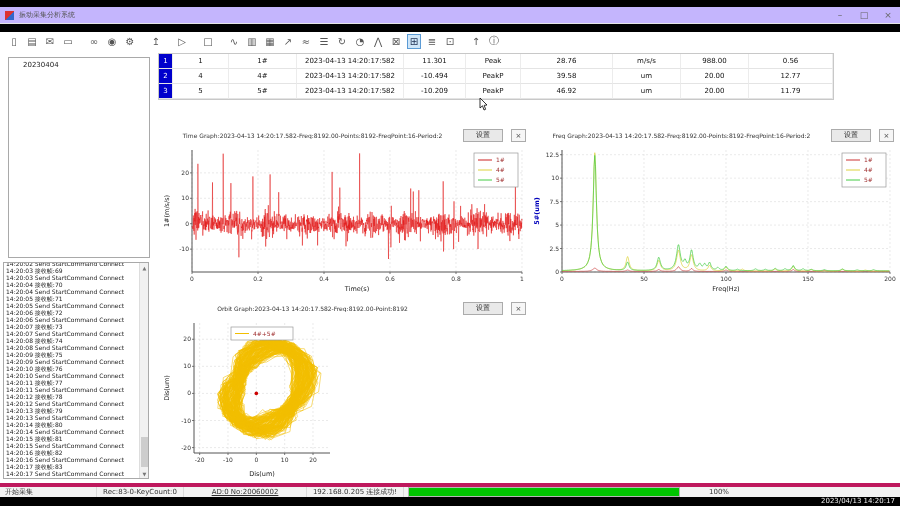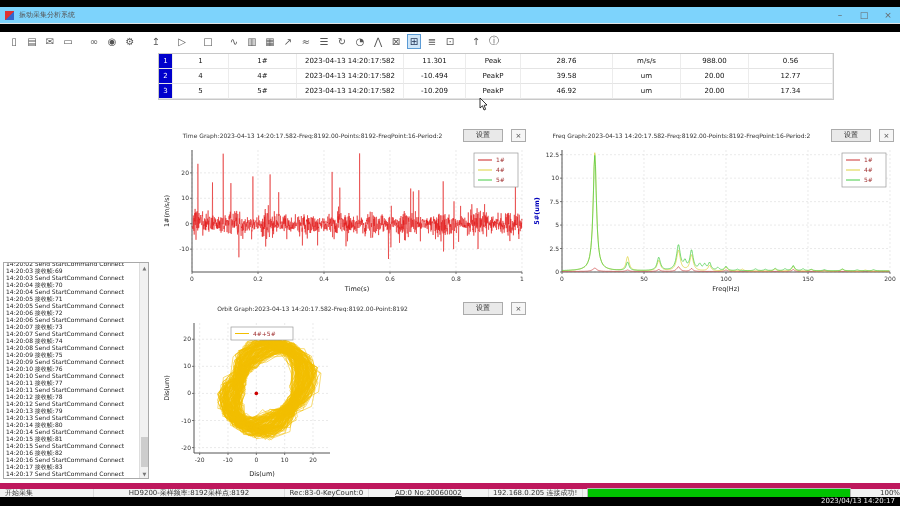--- a/index.html
+++ b/index.html
@@ -1,21 +1,21 @@
 <!DOCTYPE html>
 <html><head>
 <meta charset="utf-8">
 <style>
   html,body{margin:0;padding:0;background:#222;}
   *{box-sizing:border-box;}
   .screen{position:relative;width:900px;height:506px;background:#000;overflow:hidden;
           font-family:"DejaVu Sans","Liberation Sans",sans-serif;}
   .topstrip{position:absolute;top:0;left:0;width:900px;height:7px;background:#000;}
   
-  .titlebar{position:absolute;top:7px;left:0;width:900px;height:17px;background:#7dd3fc;
+  .titlebar{position:absolute;top:7px;left:0;width:900px;height:17px;background:#c4b5fd;
             display:flex;align-items:center;border-bottom:1px solid #e5e5e5;}
   .app-icon{width:9px;height:9px;margin-left:5px;background:linear-gradient(135deg,#d33 50%,#36c 50%);}
   .app-title{font-size:7px;color:#555;margin-left:5px;}
   .win-controls{margin-left:auto;display:flex;height:100%;}
   .win-btn{width:24px;height:100%;display:flex;align-items:center;justify-content:center;
            font-size:9px;color:#666;cursor:default;}
   
   .menubar{position:absolute;top:24px;left:0;width:900px;height:8px;background:#141414;
            display:flex;align-items:center;}
   .menu-item{font-size:6.5px;line-height:8px;color:#d6d600;padding:0 9px;}
@@ -51,21 +51,21 @@
   .panel{position:absolute;background:#fff;}
   .panel-header{height:17px;display:flex;align-items:center;}
   .panel-title{flex:1;text-align:center;font-size:6px;color:#333;white-space:nowrap;overflow:hidden;}
   .settings-btn{font-size:7px;line-height:11px;color:#222;background:#e9e9e9;border:1px solid #ababab;
                 padding:0 12px;margin-right:8px;height:13px;}
   .close-btn{width:15px;height:13px;display:flex;align-items:center;justify-content:center;
              font-size:7px;color:#444;background:#f6f6f6;border:1px solid #ababab;margin-right:4px;}
   .panel-body{position:relative;}
   
   .statusbar{position:absolute;top:483px;left:0;width:900px;height:14px;background:#f2f2f2;
-             border-top:6px solid #be185d;display:flex;align-items:center;font-size:7px;color:#333;}
+             border-top:4px solid #be185d;display:flex;align-items:center;font-size:7px;color:#333;}
   .sb-cell{height:100%;display:flex;align-items:center;border-right:1px solid #d9d9d9;
            justify-content:center;white-space:nowrap;overflow:hidden;}
   .sb-cell.left{justify-content:flex-start;padding-left:5px;}
   .progress-track{position:relative;width:272px;height:10px;background:#e8e8e8;border:1px solid #b5b5b5;margin:0 4px;}
   .progress-fill{position:absolute;left:0;top:0;bottom:0;background:#00c300;}
   .bottombar{position:absolute;top:497px;left:0;width:900px;height:9px;background:#000;
              display:flex;align-items:center;justify-content:flex-end;}
   .datetime{font-size:7px;color:#eee;padding-right:5px;line-height:9px;}
   .cursor-svg{position:absolute;pointer-events:none;}
 </style>
@@ -108,20 +108,23 @@
       <span class="tb-icon">⋀</span>
       <span class="tb-icon">⊠</span>
       <span class="tb-icon active">⊞</span>
       <span class="tb-icon">≣</span>
       <span class="tb-icon">⊡</span>
       <span class="tb-icon gap">↑</span>
       <span class="tb-icon">ⓘ</span>
     </div>
 
   <div class="main">
+    <div class="tree-panel">
+      <div class="tree-item">20230404</div>
+    </div>
 
     <div class="log-panel">
       <div class="log-lines">
           <div class="log-line">14:20:02 Send StartCommand Connect</div>
           <div class="log-line">14:20:03 接收帧:69</div>
           <div class="log-line">14:20:03 Send StartCommand Connect</div>
           <div class="log-line">14:20:04 接收帧:70</div>
           <div class="log-line">14:20:04 Send StartCommand Connect</div>
           <div class="log-line">14:20:05 接收帧:71</div>
           <div class="log-line">14:20:05 Send StartCommand Connect</div>
@@ -185,21 +188,21 @@
         <div class="t-row">
           <div class="t-cell t-rownum" style="width: 14px; background: rgb(0, 0, 204);">3</div>
           <div class="t-cell" style="width: 56px;">5</div>
           <div class="t-cell" style="width: 68px;">5#</div>
           <div class="t-cell" style="width: 107px;">2023-04-13 14:20:17:582</div>
           <div class="t-cell" style="width: 62px;">-10.209</div>
           <div class="t-cell" style="width: 55px;">PeakP</div>
           <div class="t-cell" style="width: 92px;">46.92</div>
           <div class="t-cell" style="width: 68px;">um</div>
           <div class="t-cell" style="width: 68px;">20.00</div>
-          <div class="t-cell" style="width: 84px;">17.34</div>
+          <div class="t-cell" style="width: 84px;">11.79</div>
         </div>
       </div>
 
     <div class="panel" style="left:162px;top:77px;width:368px;height:169px;">
       <div class="panel-header">
         <div class="panel-title">Time Graph:2023-04-13 14:20:17.582-Freq:8192.00-Points:8192-FreqPoint:16-Period:2</div>
         <div class="settings-btn">设置</div>
         <div class="close-btn">×</div>
       </div>
       <div class="panel-body"><svg width="368" height="150">
@@ -354,21 +357,20 @@
           </svg></div>
     </div>
 
     <svg class="cursor-svg" style="left:479px;top:48px;" width="9" height="13" viewBox="0 0 9 13">
       <path d="M1,0 L1,10 L3.5,7.8 L5,12 L6.6,11.3 L5.2,7.3 L8,7 Z" fill="#fff" stroke="#000" stroke-width="0.8"></path>
     </svg>
   </div>
 
   <div class="statusbar">
     <div class="sb-cell left" style="width:97px;">开始采集</div>
-    <div class="sb-cell" style="width:196px;">HD9200-采样频率:8192采样点:8192</div>
     <div class="sb-cell" style="width:87px;">Rec:83-0-KeyCount:0</div>
     <div class="sb-cell" style="width:123px;text-decoration:underline;">AD:0 No:20060002</div>
     <div class="sb-cell" style="width:97px;">192.168.0.205 连接成功!</div>
     <div class="progress-track">
       <div class="progress-fill" style="width: 100%; background: rgb(0, 195, 0);"></div>
     </div>
     <div style="padding-left:1px;margin-left:24px;">100%</div>
   </div>
 
   <div class="bottombar">

